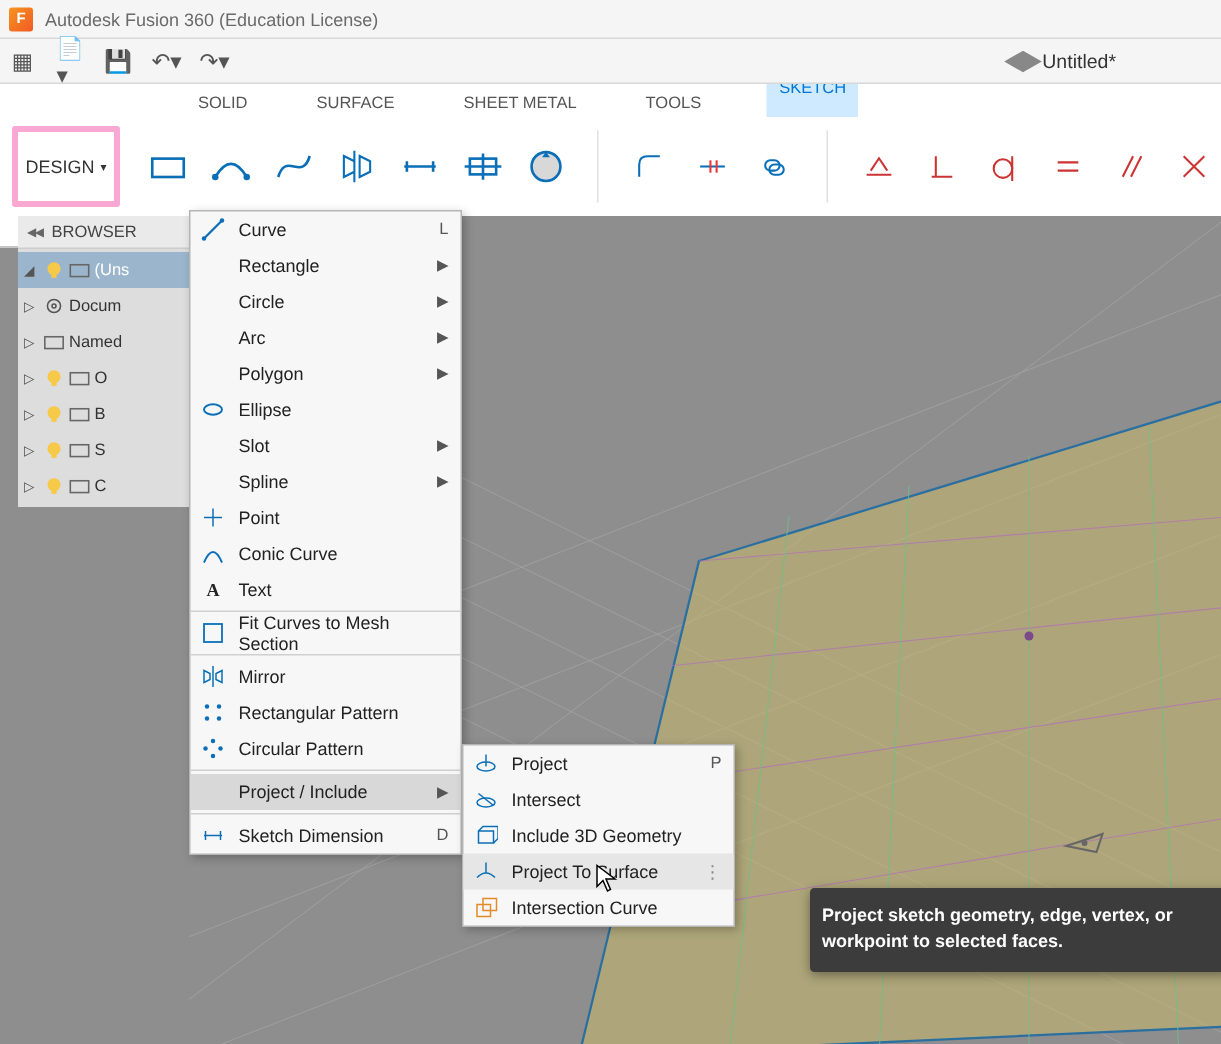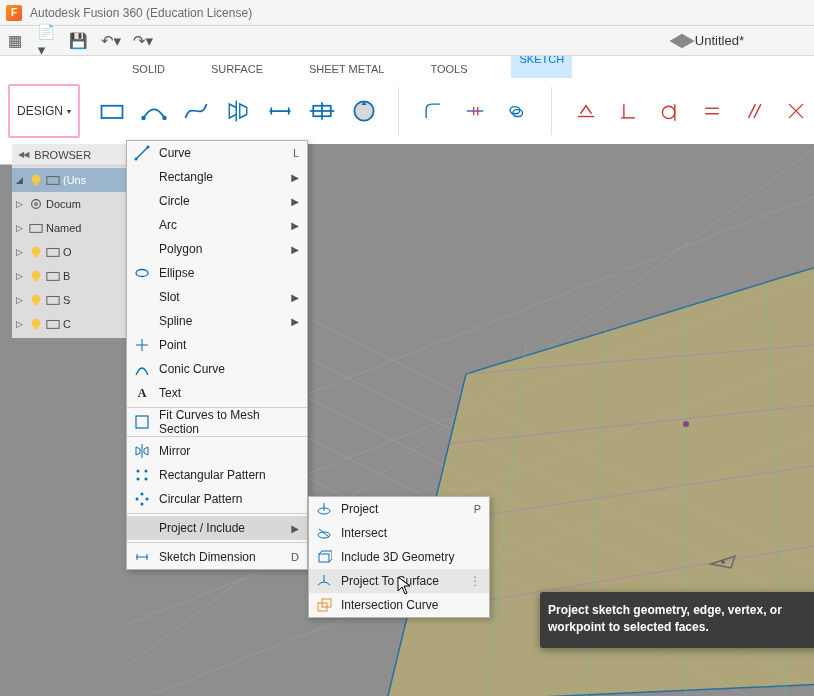--- a/index.html
+++ b/index.html
@@ -15,21 +15,21 @@
 .filebar .fb-icon { width:18px; height:18px; color:#555; display:flex; align-items:center; justify-content:center; font-size:15px; cursor:pointer;}
 .doc-title { position:absolute; right:70px; font-size:13px; color:#333; display:flex; align-items:center; gap:6px;text-align:center;}
 .doc-title .cube{width:14px;height:14px;background:#888;transform:rotate(45deg) skew(-15deg,-15deg);}
 
 
 .ribbon { background:#fff; border-bottom:1px solid #c4c4c4;}
 .ribbon-tabs { display:flex; height:22px; align-items:flex-end; padding-left:130px; gap:42px; font-size:11px; color:#555;}
 .ribbon-tabs .tab { cursor:pointer; padding:3px 2px; }
 .ribbon-tabs .tab.active { background:#cfeaff; color:#0078d4; font-weight:500; padding:13px 8px;}
 .ribbon-body { display:flex; height:66px; align-items:stretch; }
-.design-btn { width:100px; margin:6px 14px 6px 8px; border:2px solid #f9a8d4; border-radius:2px; display:flex; align-items:center; justify-content:center; font-size:12px; color:#333; cursor:pointer; background:#fff;}
+.design-btn { width:100px; margin:6px 14px 6px 8px; border:4px solid #f9a8d4; border-radius:2px; display:flex; align-items:center; justify-content:center; font-size:12px; color:#333; cursor:pointer; background:#fff;}
 .design-btn::after{content:"▾"; font-size:8px; margin-left:4px;}
 .tool-row { display:flex; align-items:center; gap:6px; padding:6px 0; flex:1;}
 .tool-row .sep { width:1px; height:48px; background:#e0e0e0; margin:0 10px;}
 .tool-btn { width:36px; height:44px; display:flex; align-items:center; justify-content:center; cursor:pointer; color:#0b6fb8;}
 .tool-btn svg{width:28px;height:28px;}
 .tool-btn.small svg{width:22px;height:22px;}
 .ribbon-labels { display:flex; height:20px; font-size:11px; color:#555; position:relative; }
 .create-label { margin-left:124px; width:300px; background:#0b8de3; color:#fff; text-align:center; line-height:20px; font-size:11px; cursor:pointer;}
 .create-label::after{content:" ▾"; font-size:8px;}
 .modify-label { margin-left:40px; width:110px; text-align:center; line-height:20px;}

